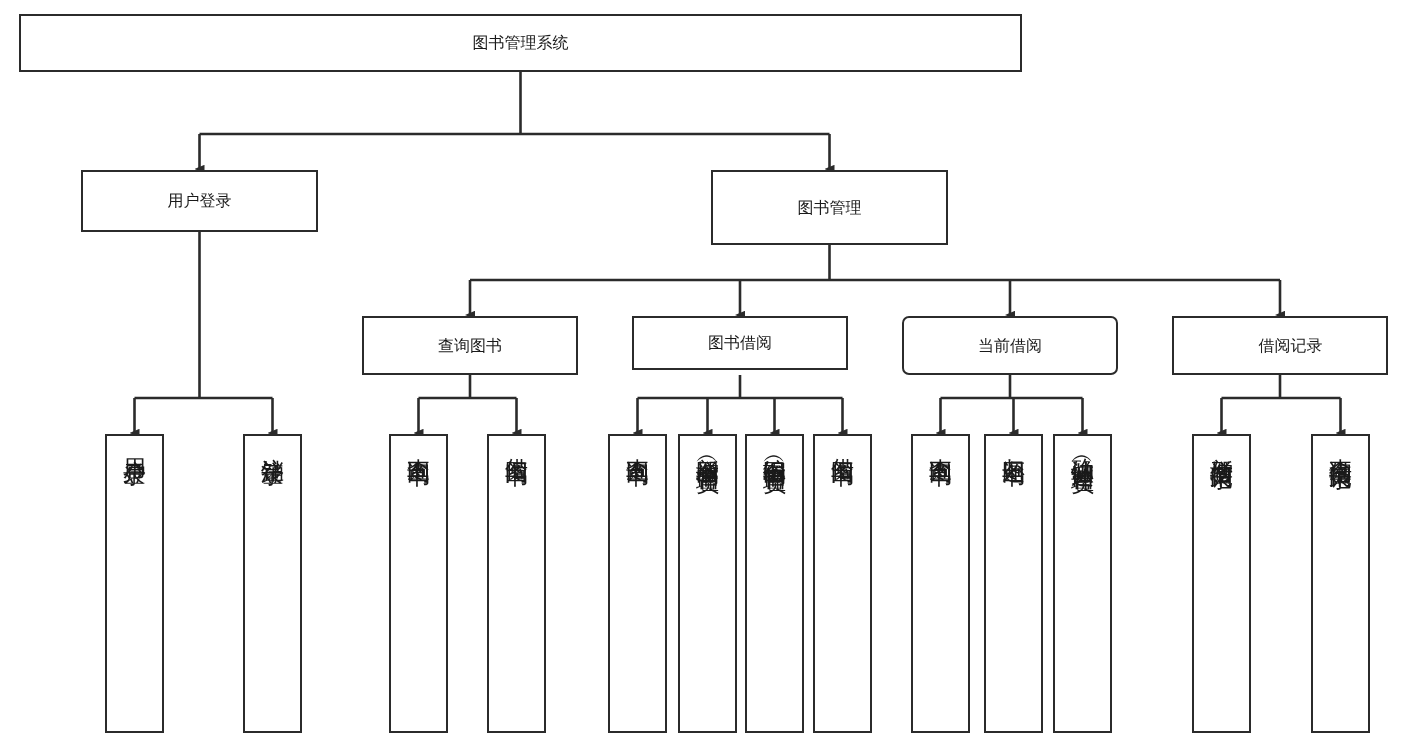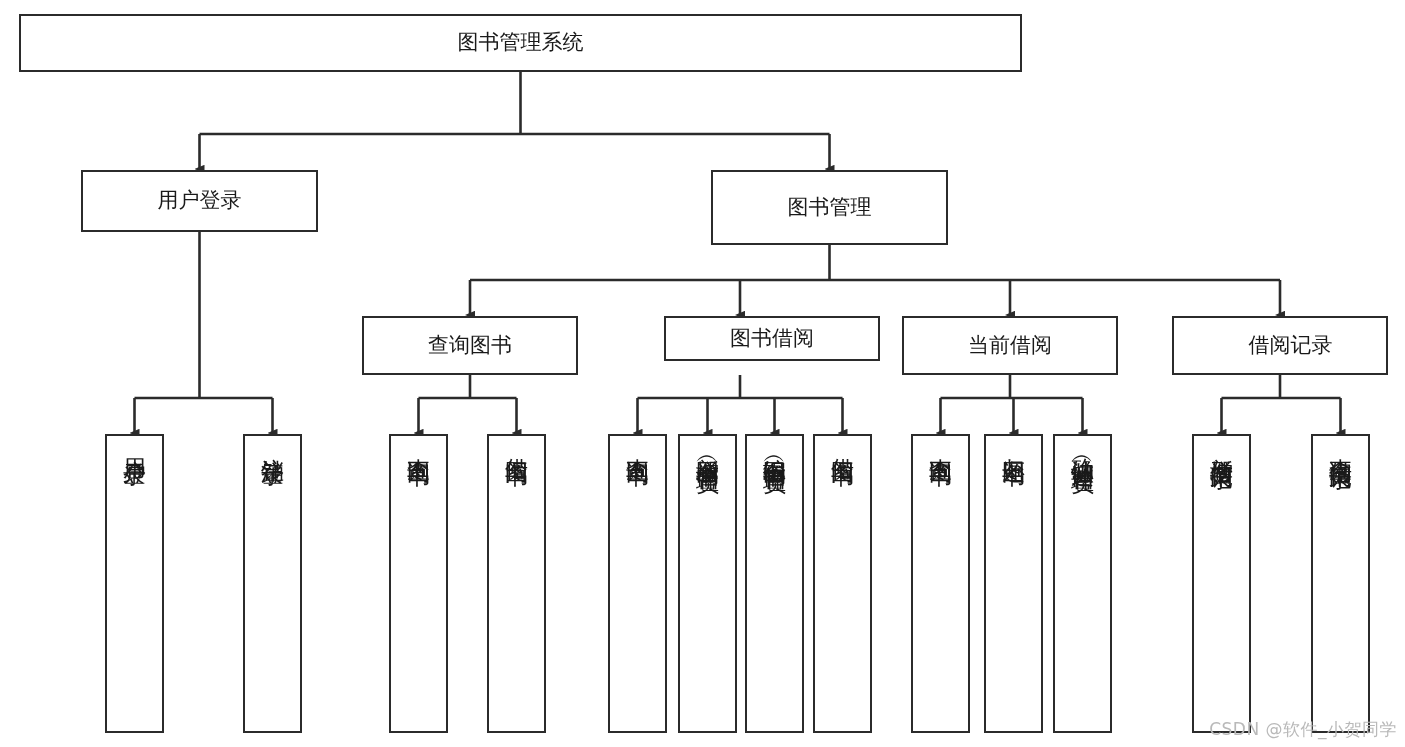--- a/index.html
+++ b/index.html
@@ -33,21 +33,21 @@
     justify-content: center;
     color: #1a1a1a;
   }
   .node .label {
     display: block;
     text-align: center;
     line-height: 1.22;
     white-space: pre;
   }
   .node.h .label {
-    font-size: 21px;
+    font-size: 16px;
   }
   .node.v {
     align-items: flex-start;
     padding-top: 4px;
   }
   .node.v .label {
     writing-mode: vertical-rl;
     text-orientation: upright;
     font-size: 23px;
     letter-spacing: 2px;
@@ -118,24 +118,24 @@
       </div>
       <div class="node h" style="left: 81px; top: 170px; width: 237px; height: 62px;">
         <span class="label">用户登录</span>
       </div>
       <div class="node h" style="left: 711px; top: 170px; width: 237px; height: 75px;">
         <span class="label">图书管理</span>
       </div>
       <div class="node h" style="left: 362px; top: 316px; width: 216px; height: 59px;">
         <span class="label">查询图书</span>
       </div>
-      <div class="node h" style="left: 632px; top: 316px; width: 216px; height: 45px; margin-left: 32px;">
+      <div class="node h" style="left: 632px; top: 316px; width: 216px; height: 54px;">
         <span class="label">图书借阅</span>
       </div>
-      <div class="node h" style="left: 902px; top: 316px; width: 216px; height: 59px;">
+      <div class="node h" style="left: 902px; top: 316px; width: 216px; height: 59px; border-radius: 7px;">
         <span class="label">当前借阅</span>
       </div>
       <div class="node h" style="left: 1172px; top: 316px; width: 216px; height: 59px; padding-left: 21px;">
         <span class="label">借阅记录</span>
       </div>
       <div class="node v" style="left: 105px; top: 434px; width: 59px; height: 299px;">
         <span class="label">用户登录</span>
       </div>
       <div class="node v" style="left: 243px; top: 434px; width: 59px; height: 299px;">
         <span class="label">注销登录</span>
@@ -168,14 +168,13 @@
         <span class="label">确认归还（管理员）</span>
       </div>
       <div class="node v" style="left: 1192px; top: 434px; width: 59px; height: 299px;">
         <span class="label">新增借阅记录</span>
       </div>
       <div class="node v" style="left: 1311px; top: 434px; width: 59px; height: 299px;">
         <span class="label">查询借阅记录</span>
       </div>
     </div>
 
-  <div class="watermark">CSDN @软件_小贺同学</div>
 </div>
 
 </body></html>

